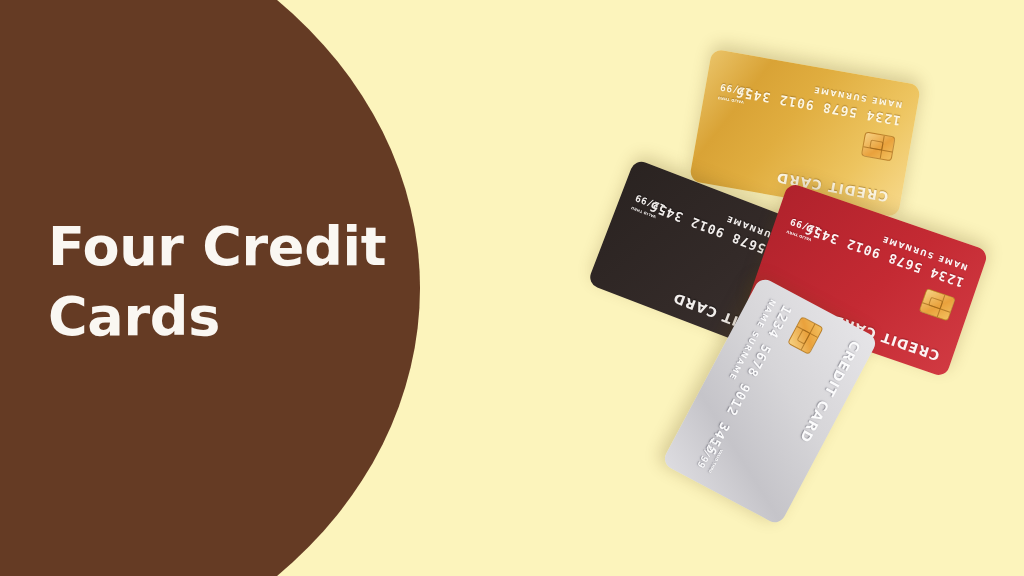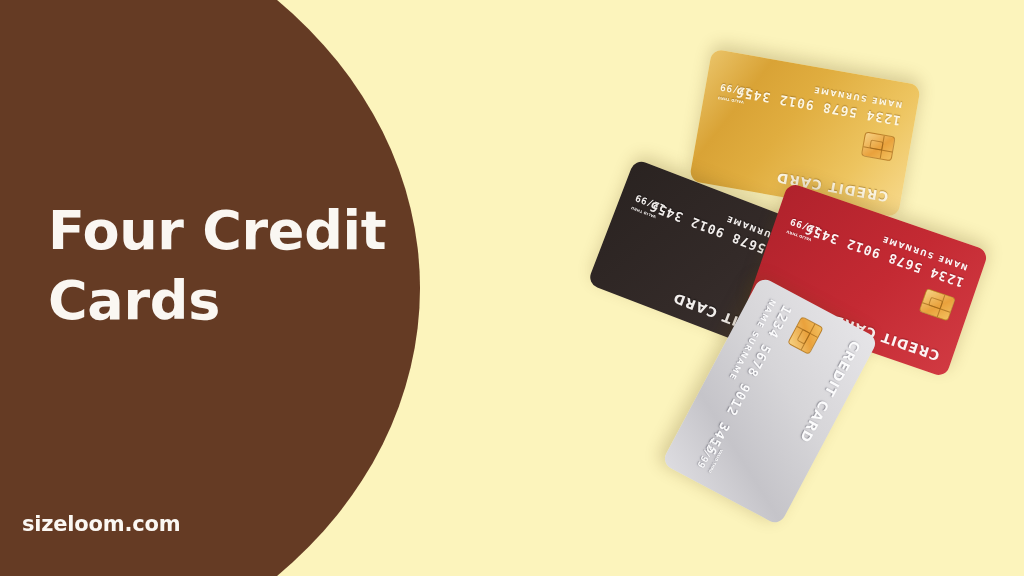--- a/index.html
+++ b/index.html
@@ -17,21 +17,21 @@
   .brown-shape{
     position:absolute;
     left:-560px; top:-120px;
     width:980px; height:816px;
     border-radius:50%;
   }
 
   
   .headline{
     position:absolute;
-    left:48px; top:196px;
+    left:48px; top:212px;
     width:400px;
     color:#FAF7F2;
     font-size:54px;
     font-weight:bold;
     line-height:1.30;
     letter-spacing:-0.3px;
     white-space:pre-line;
   }
   
   .watermark{
@@ -160,21 +160,20 @@
 
 <div class="stage" style="width: 1024px; height: 576px;">
 
   <div class="bg-fill" style="background: rgb(252, 244, 188);"></div>
 
   <div class="brown-shape" style="background: rgb(101, 59, 36);"></div>
 
   <div class="headline" style="color: rgb(250, 247, 242);">Four Credit
 Cards</div>
 
-  <div class="watermark">sizeloom.com</div>
 
   <div class="card-layer">
 
     <div class="card c-gold pos-gold" style="transform: rotate(190deg); z-index: 1;">
       <span class="brand">CREDIT CARD</span>
       <span class="chip">
           <span class="chip-i"></span>
         </span>
       <span class="pan">1234 5678 9012 3456</span>
       <span class="holder">NAME SURNAME</span>

